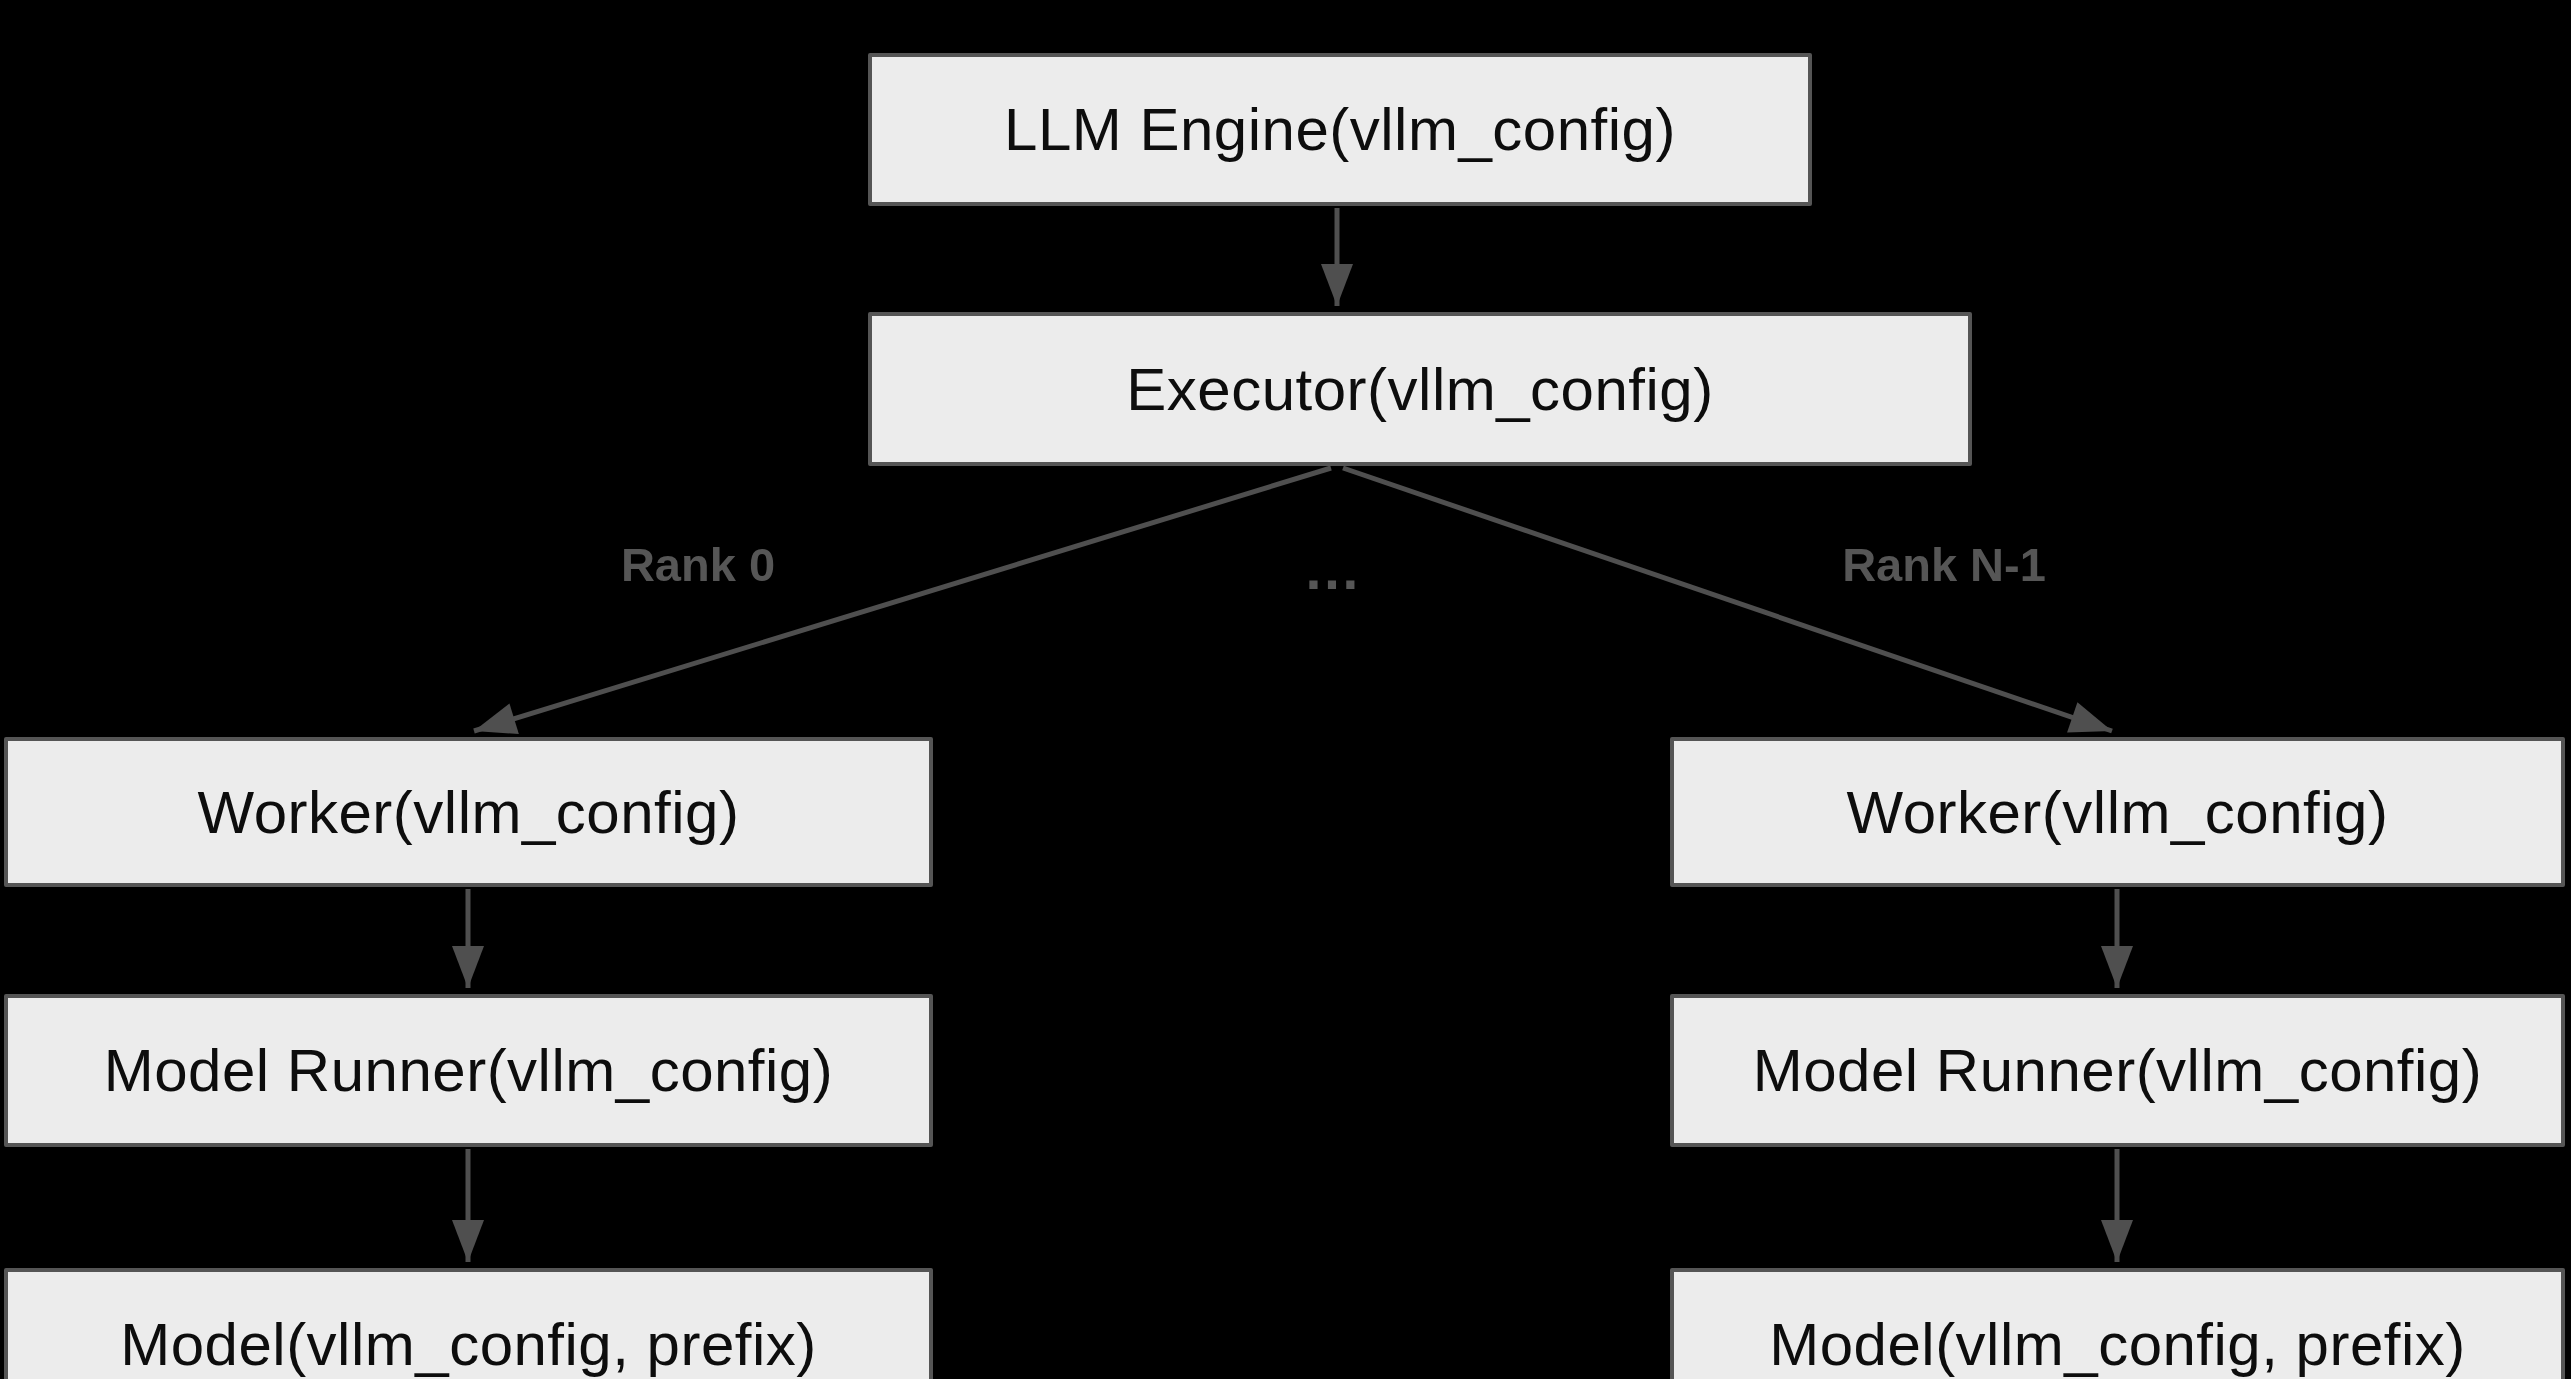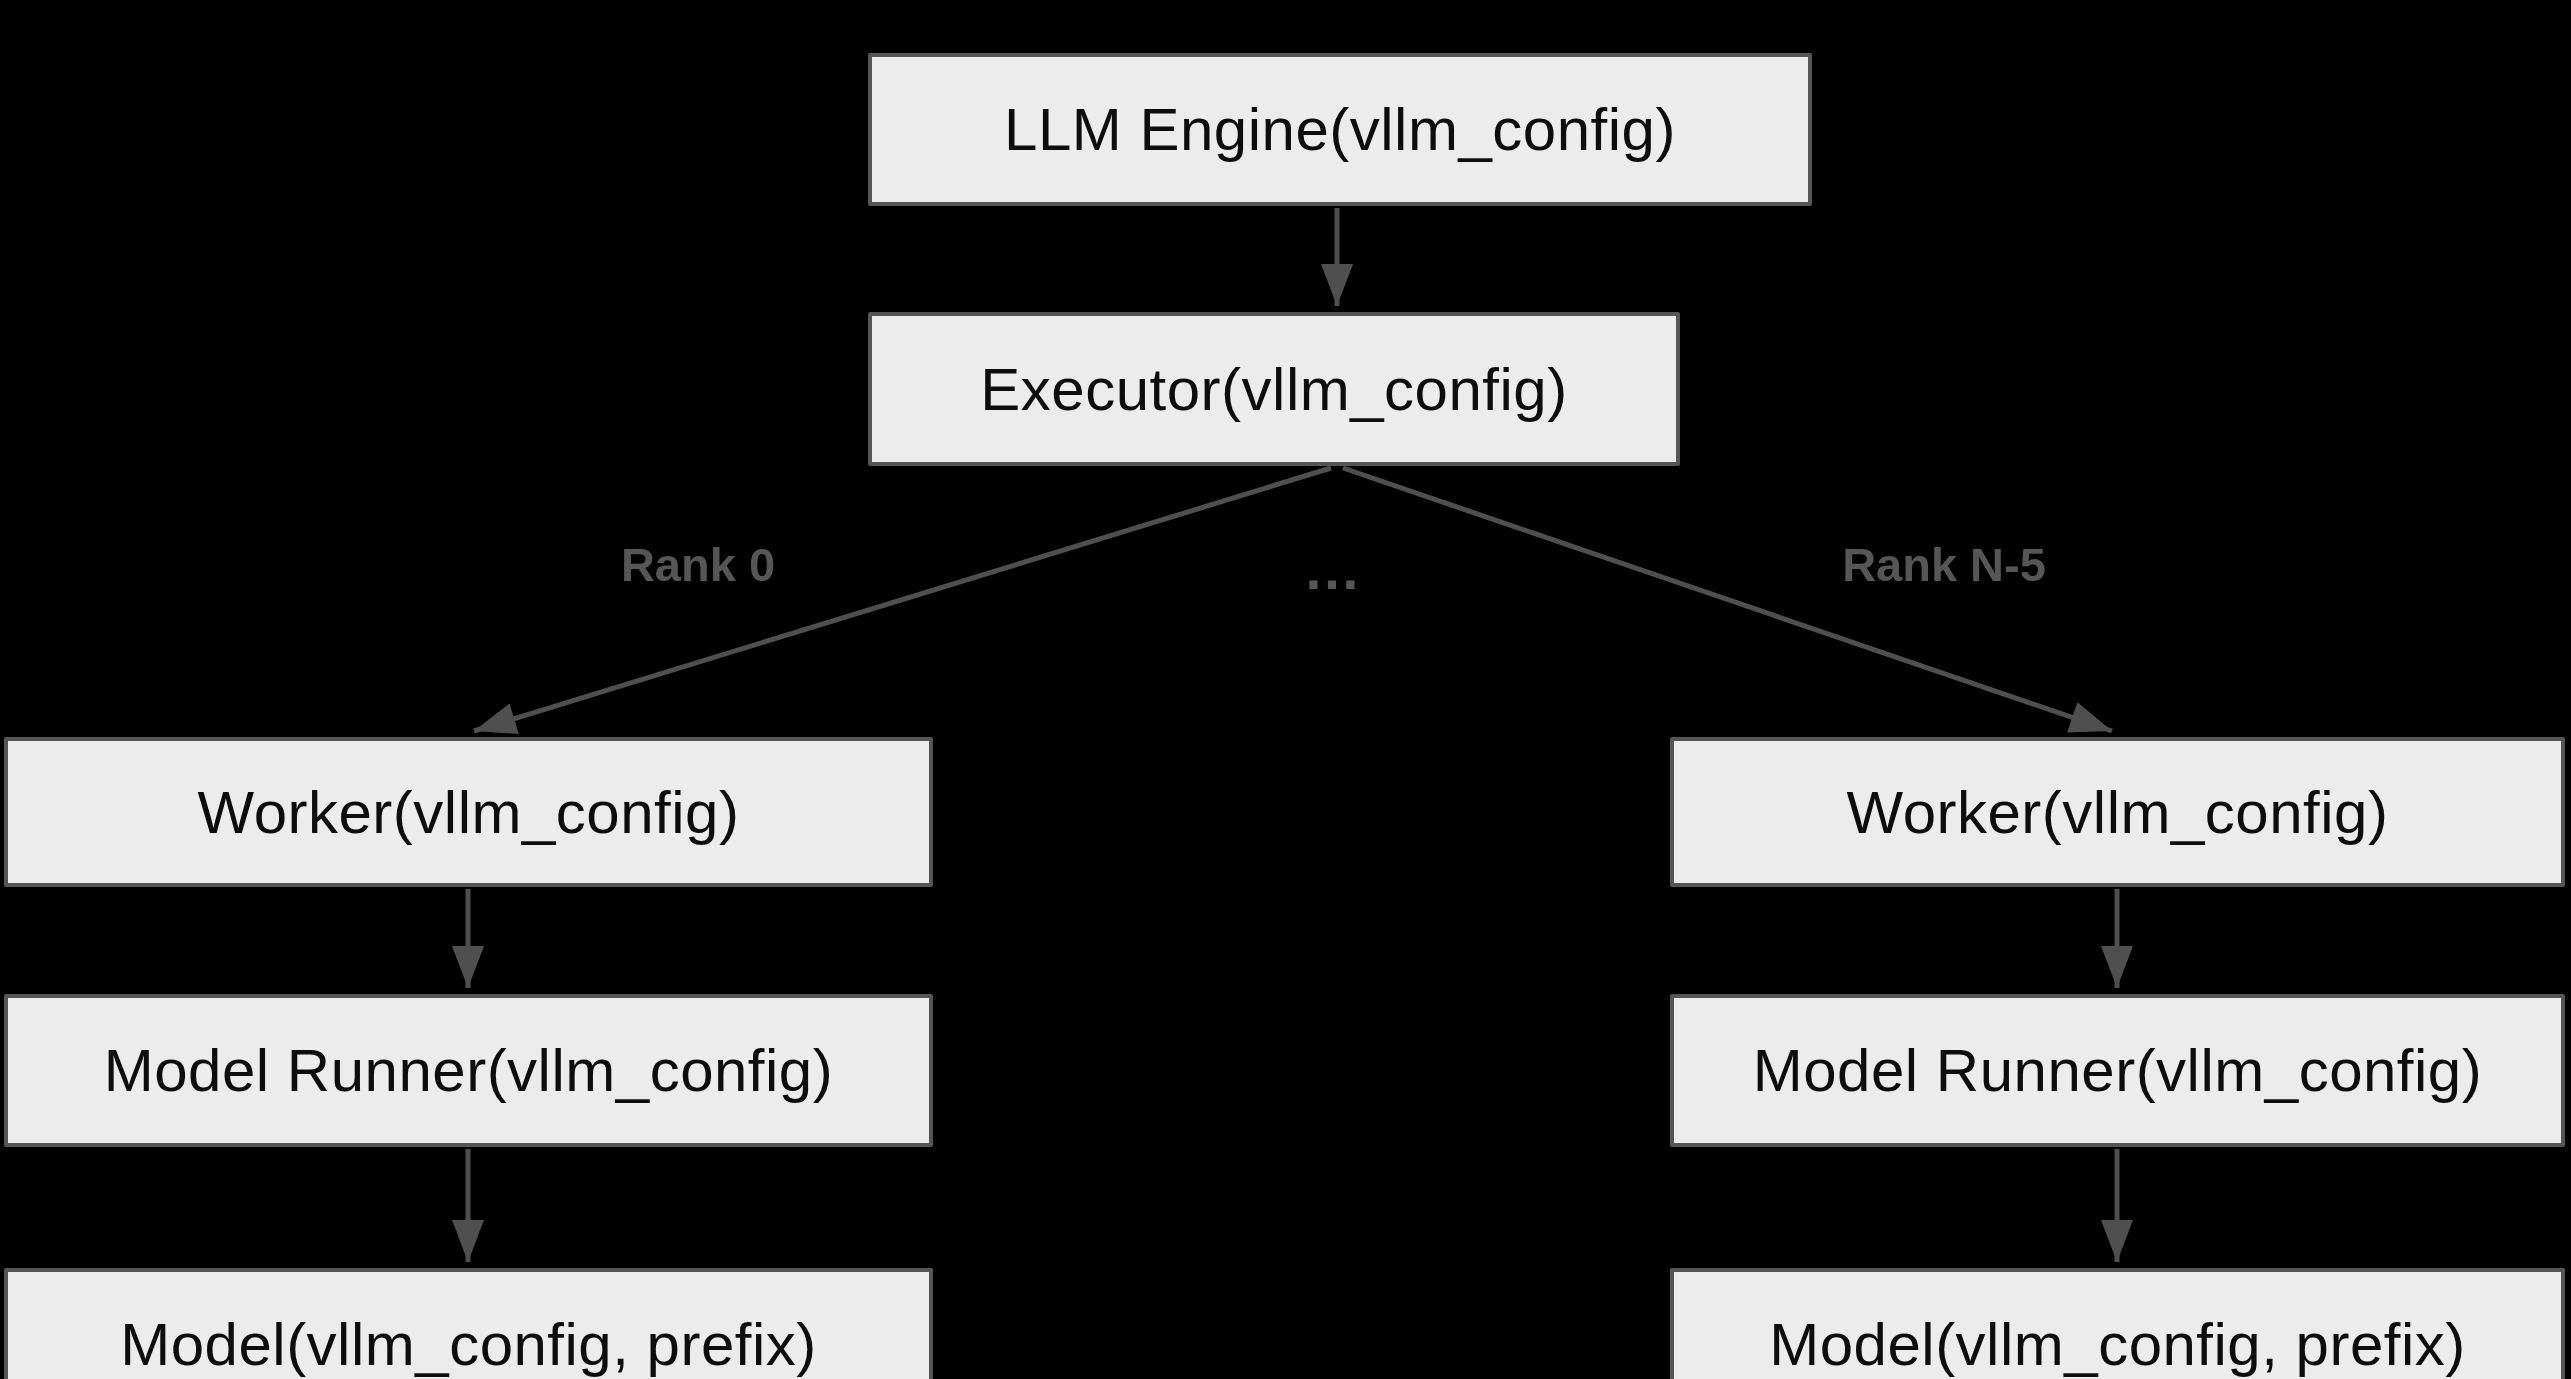--- a/index.html
+++ b/index.html
@@ -32,21 +32,21 @@
     display: flex;
     align-items: center;
     justify-content: center;
     color: #0d0d0d;
     font-size: 60px;
     font-weight: 500;
     letter-spacing: 0.5px;
     white-space: nowrap;
   }
   .n-engine   { left: 868px;  top: 5px;    width: 944px; height: 153px; }
-  .n-executor { left: 868px;  top: 264px;  width: 812px; height: 154px; }
+  .n-executor { left: 868px;  top: 264px;  width: 1104px; height: 154px; }
   .n-worker-l { left: 4px;    top: 689px;  width: 929px; height: 150px; }
   .n-runner-l { left: 4px;    top: 946px;  width: 929px; height: 153px; }
   .n-model-l  { left: 4px;    top: 1220px; width: 929px; height: 153px; }
   .n-worker-r { left: 1670px; top: 689px;  width: 895px; height: 150px; }
   .n-runner-r { left: 1670px; top: 946px;  width: 895px; height: 153px; }
   .n-model-r  { left: 1670px; top: 1220px; width: 895px; height: 153px; }
   .edge-label {
     position: absolute;
     transform: translate(-50%, -50%);
     color: #565656;
@@ -83,21 +83,21 @@
   </div>
 
   <div class="node n-executor">
     <span>Executor(vllm_config)</span>
   </div>
 
   <div class="edge-label el-rank0">Rank 0</div>
 
   <div class="edge-label el-ellipsis">…</div>
 
-  <div class="edge-label el-rankn">Rank N-5</div>
+  <div class="edge-label el-rankn">Rank N-1</div>
 
   <div class="node n-worker-l">
     <span>Worker(vllm_config)</span>
   </div>
 
   <div class="node n-worker-r">
     <span>Worker(vllm_config)</span>
   </div>
 
   <div class="node n-runner-l">

